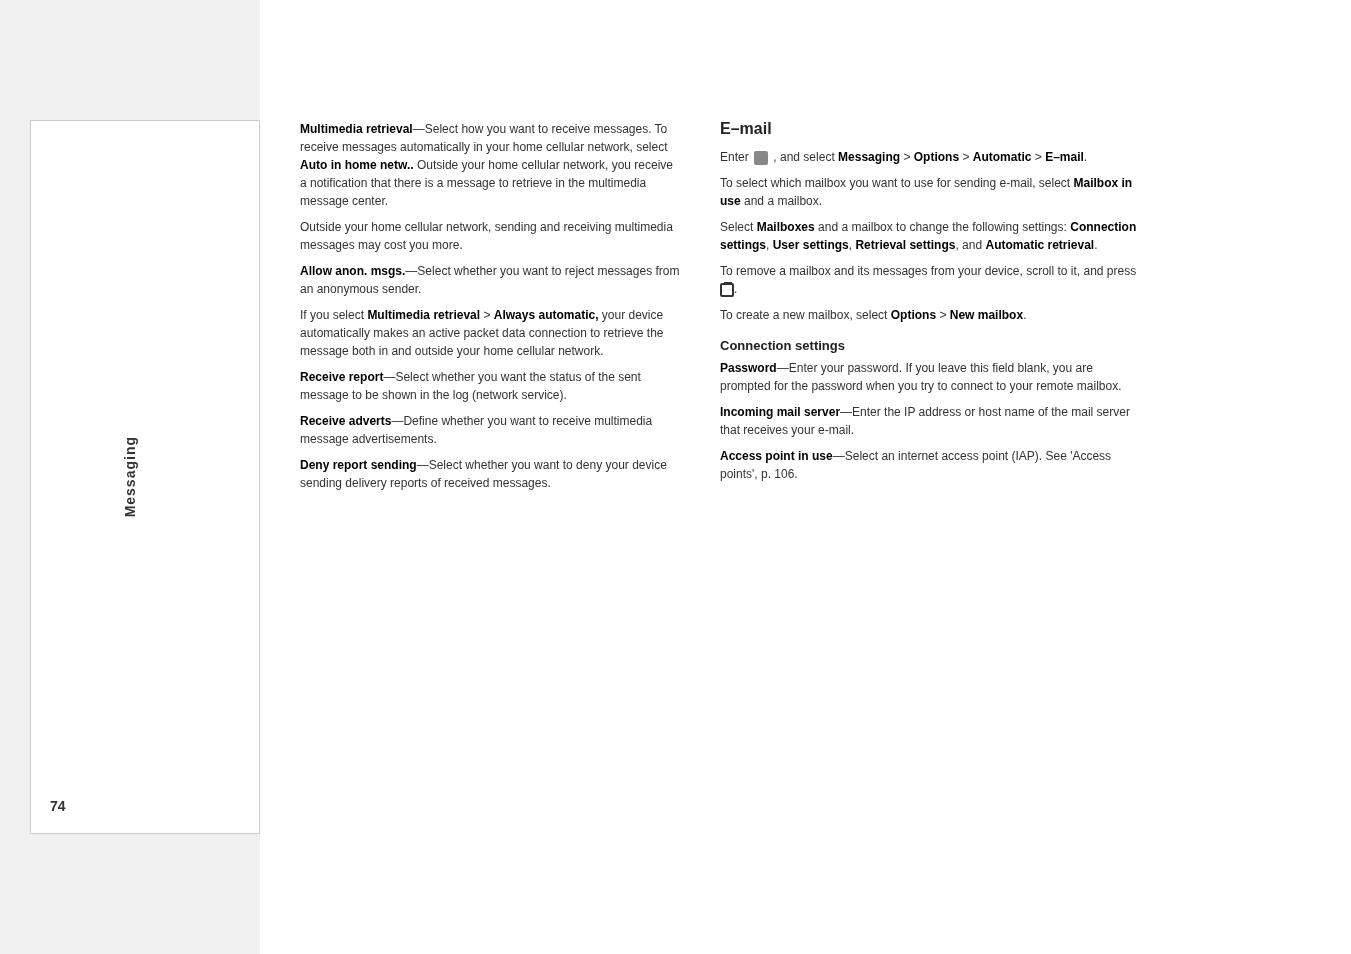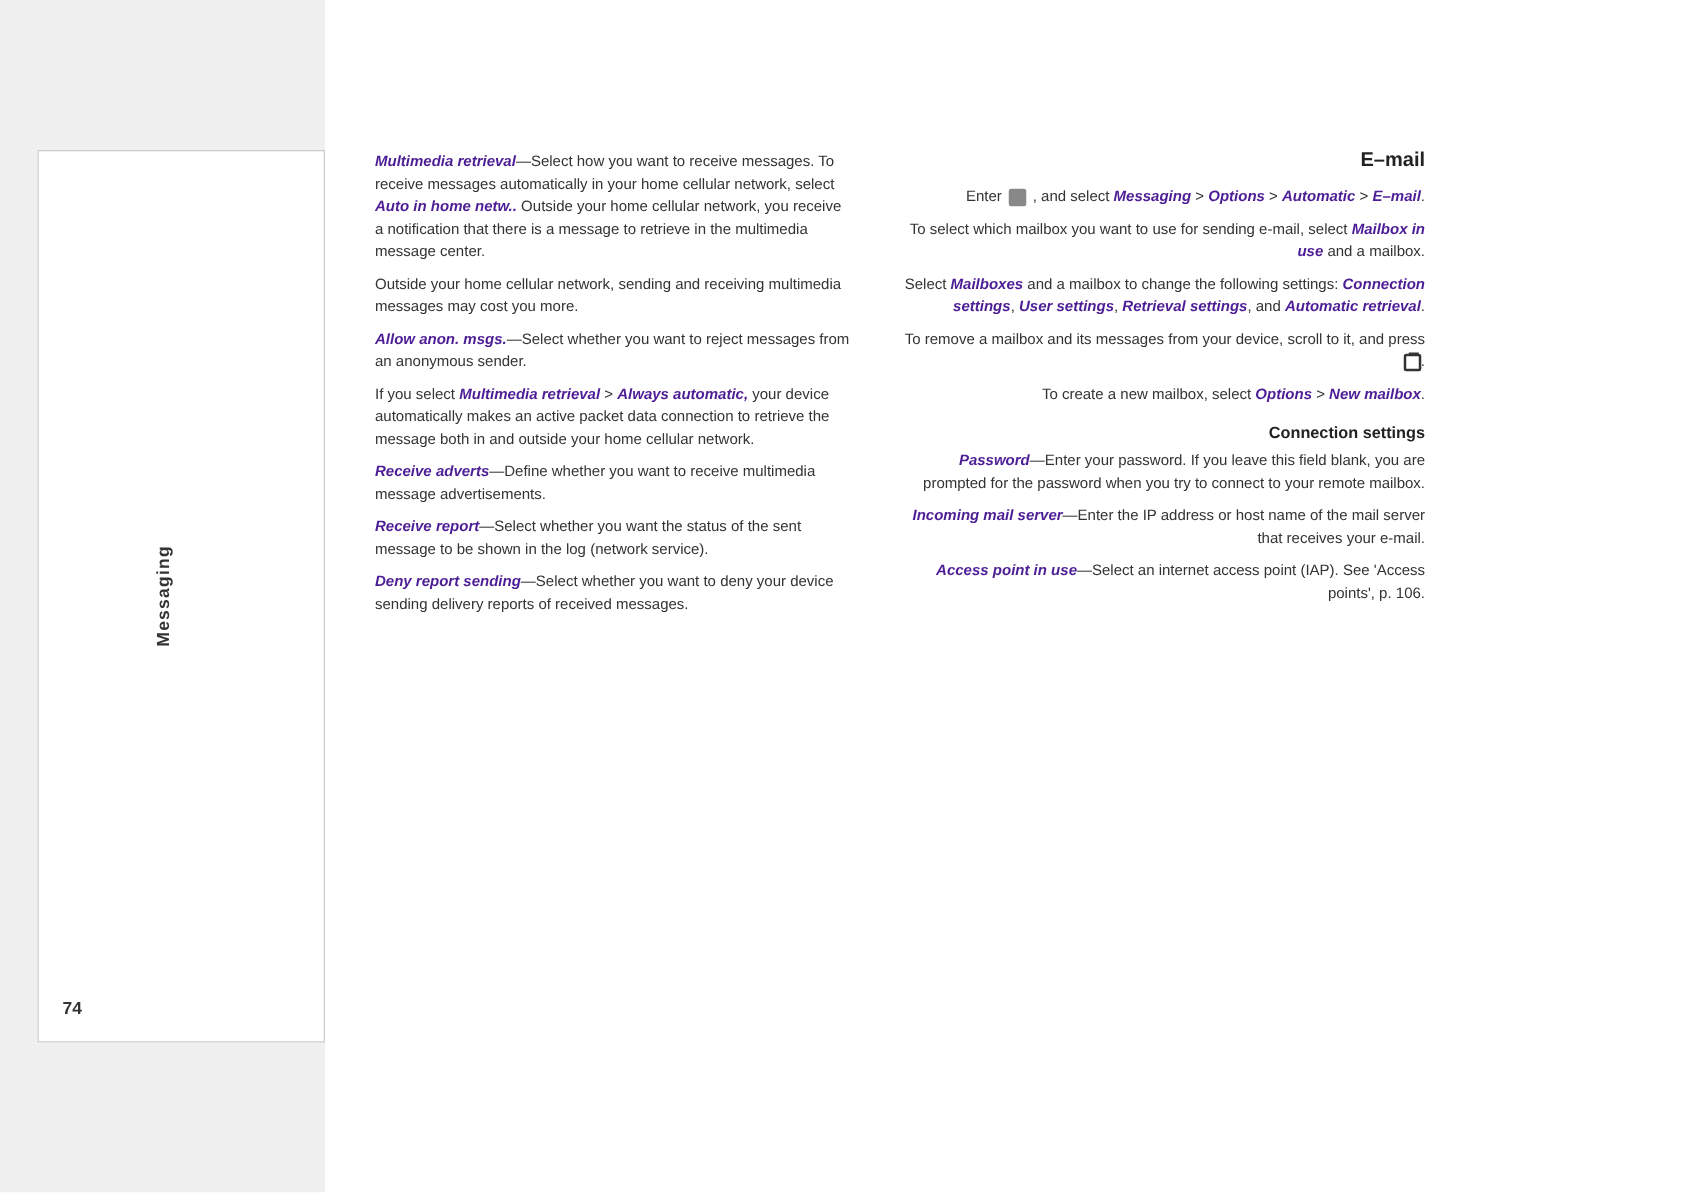--- a/index.html
+++ b/index.html
@@ -71,42 +71,41 @@
     }
     
     .left-column {
       flex: 1;
       max-width: 380px;
     }
     
     .right-column {
       flex: 1;
       max-width: 420px;
-      text-align: right;
     }
     .section-title {
       font-size: 16px;
       font-weight: bold;
       color: #222;
       margin-bottom: 10px;
     }
     .subsection-title {
       font-size: 13px;
       font-weight: bold;
       color: #222;
       margin-top: 14px;
       margin-bottom: 6px;
     }
     p {
       font-size: 12px;
       line-height: 1.5;
       color: #333;
       margin-bottom: 8px;
     }
-    .blue { color: #4c1d95; font-weight: bold; font-style: italic; }
+    .blue { color: #000000; font-weight: bold; }
     
     .icon-msg {
       display: inline-block;
       width: 14px;
       height: 14px;
       background: #888;
       border-radius: 2px;
       vertical-align: middle;
       margin: 0 2px;
     }
@@ -156,25 +155,25 @@
 
       <p>
         <span class="blue">Allow anon. msgs.</span><span>—Select whether you want to reject messages from an anonymous sender.</span>
       </p>
 
       <p>
         <span>If you select </span><span class="blue">Multimedia retrieval</span><span> &gt; </span><span class="blue">Always automatic,</span><span> your device automatically makes an active packet data connection to retrieve the message both in and outside your home cellular network.</span>
       </p>
 
       <p>
+        <span class="blue">Receive report</span><span>—Select whether you want the status of the sent message to be shown in the log (network service).</span>
+      </p>
+
+      <p>
         <span class="blue">Receive adverts</span><span>—Define whether you want to receive multimedia message advertisements.</span>
-      </p>
-
-      <p>
-        <span class="blue">Receive report</span><span>—Select whether you want the status of the sent message to be shown in the log (network service).</span>
       </p>
 
       <p>
         <span class="blue">Deny report sending</span><span>—Select whether you want to deny your device sending delivery reports of received messages.</span>
       </p>
 
 
     </div>
 
     <div class="right-column">

